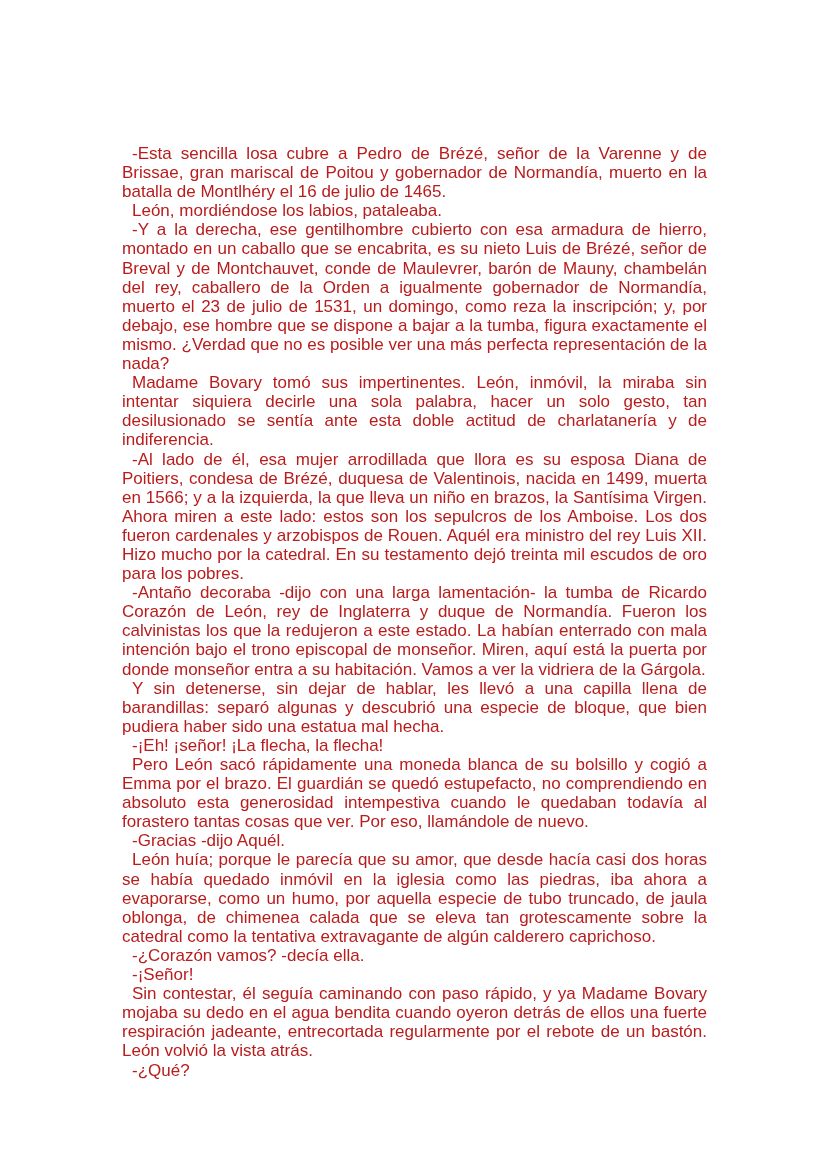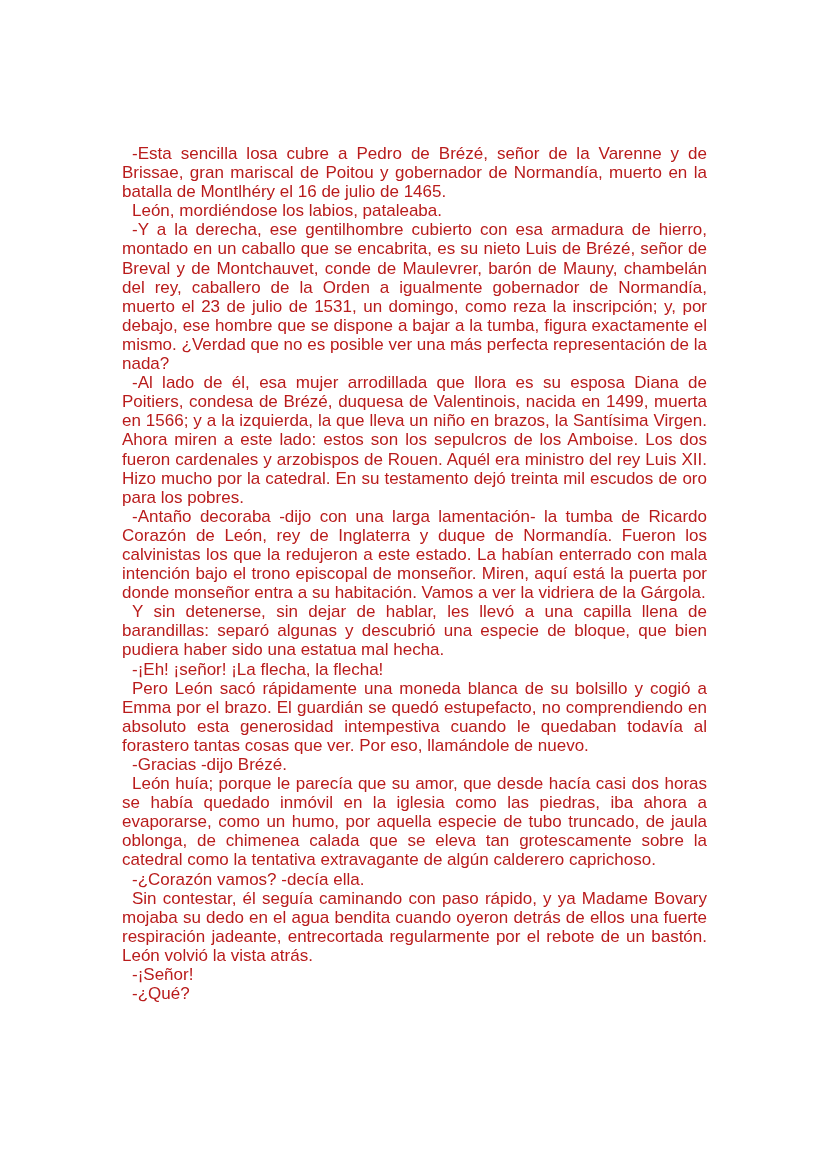--- a/index.html
+++ b/index.html
@@ -30,24 +30,25 @@
       text-align-last: left;
     }
   </style>
 </head>
 <body>
 
 <div class="page">
   <p class="para">-Esta sencilla losa cubre a Pedro de Brézé, señor de la Varenne y de Brissae, gran mariscal de Poitou y gobernador de Normandía, muerto en la batalla de Montlhéry el 16 de julio de 1465.</p>
   <p class="para">León, mordiéndose los labios, pataleaba.</p>
   <p class="para">-Y a la derecha, ese gentilhombre cubierto con esa armadura de hierro, montado en un caballo que se encabrita, es su nieto Luis de Brézé, señor de Breval y de Montchauvet, conde de Maulevrer, barón de Mauny, chambelán del rey, caballero de la Orden a igualmente gobernador de Normandía, muerto el 23 de julio de 1531, un domingo, como reza la inscripción; y, por debajo, ese hombre que se dispone a bajar a la tumba, figura exactamente el mismo. ¿Verdad que no es posible ver una más perfecta representación de la nada?</p>
+  <p class="para">Madame Bovary tomó sus impertinentes. León, inmóvil, la miraba sin intentar siquiera decirle una sola palabra, hacer un solo gesto, tan desilusionado se sentía ante esta doble actitud de charlatanería y de indiferencia.</p>
   <p class="para">-Al lado de él, esa mujer arrodillada que llora es su esposa Diana de Poitiers, condesa de Brézé, duquesa de Valentinois, nacida en 1499, muerta en 1566; y a la izquierda, la que lleva un niño en brazos, la Santísima Virgen. Ahora miren a este lado: estos son los sepulcros de los Amboise. Los dos fueron cardenales y arzobispos de Rouen. Aquél era ministro del rey Luis XII. Hizo mucho por la catedral. En su testamento dejó treinta mil escudos de oro para los pobres.</p>
   <p class="para">-Antaño decoraba -dijo con una larga lamentación- la tumba de Ricardo Corazón de León, rey de Inglaterra y duque de Normandía. Fueron los calvinistas los que la redujeron a este estado. La habían enterrado con mala intención bajo el trono episcopal de monseñor. Miren, aquí está la puerta por donde monseñor entra a su habitación. Vamos a ver la vidriera de la Gárgola.</p>
   <p class="para">Y sin detenerse, sin dejar de hablar, les llevó a una capilla llena de barandillas: separó algunas y descubrió una especie de bloque, que bien pudiera haber sido una estatua mal hecha.</p>
   <p class="para">-¡Eh! ¡señor! ¡La flecha, la flecha!</p>
   <p class="para">Pero León sacó rápidamente una moneda blanca de su bolsillo y cogió a Emma por el brazo. El guardián se quedó estupefacto, no comprendiendo en absoluto esta generosidad intempestiva cuando le quedaban todavía al forastero tantas cosas que ver. Por eso, llamándole de nuevo.</p>
-  <p class="para">-Gracias -dijo Brézé.</p>
+  <p class="para">-Gracias -dijo Aquél.</p>
   <p class="para">León huía; porque le parecía que su amor, que desde hacía casi dos horas se había quedado inmóvil en la iglesia como las piedras, iba ahora a evaporarse, como un humo, por aquella especie de tubo truncado, de jaula oblonga, de chimenea calada que se eleva tan grotescamente sobre la catedral como la tentativa extravagante de algún calderero caprichoso.</p>
   <p class="para">-¿Corazón vamos? -decía ella.</p>
+  <p class="para">-¡Señor!</p>
   <p class="para">Sin contestar, él seguía caminando con paso rápido, y ya Madame Bovary mojaba su dedo en el agua bendita cuando oyeron detrás de ellos una fuerte respiración jadeante, entrecortada regularmente por el rebote de un bastón. León volvió la vista atrás.</p>
-  <p class="para">-¡Señor!</p>
   <p class="para">-¿Qué?</p>
 </div>
 
 </body></html>

